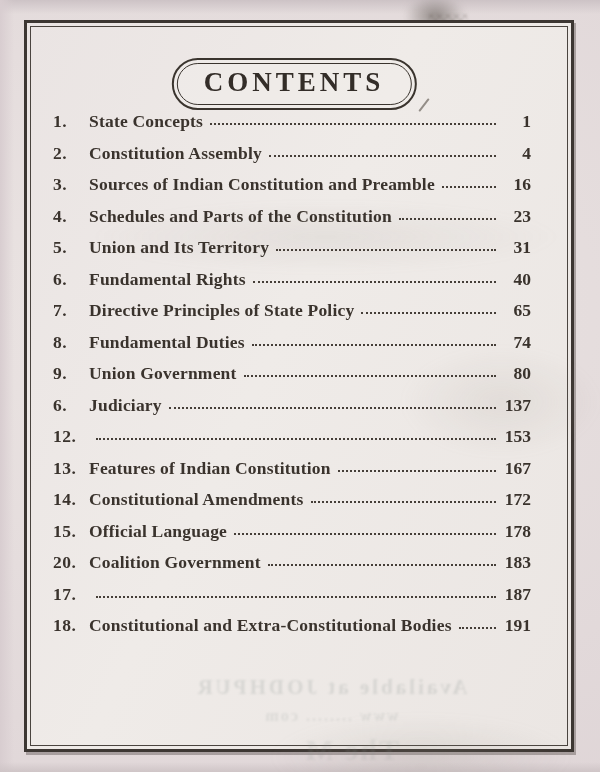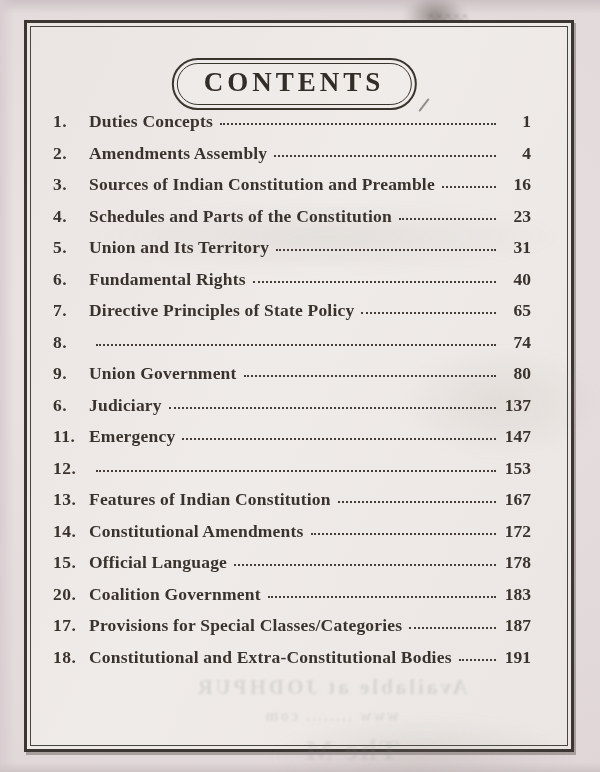--- a/index.html
+++ b/index.html
@@ -182,27 +182,27 @@
         <span class="title-text">CONTENTS</span>
       </div>
     </div>
 
     <div class="scratch"></div>
 
     <div class="toc">
 
       <div class="toc-row">
         <span class="toc-num">1.</span>
-        <span class="toc-title">Duties Concepts</span>
+        <span class="toc-title">State Concepts</span>
         <span class="toc-dots"></span>
         <span class="toc-page">1</span>
       </div>
       <div class="toc-row">
         <span class="toc-num">2.</span>
-        <span class="toc-title">Amendments Assembly</span>
+        <span class="toc-title">Constitution Assembly</span>
         <span class="toc-dots"></span>
         <span class="toc-page">4</span>
       </div>
       <div class="toc-row">
         <span class="toc-num">3.</span>
         <span class="toc-title">Sources of Indian Constitution and Preamble</span>
         <span class="toc-dots"></span>
         <span class="toc-page">16</span>
       </div>
       <div class="toc-row">
@@ -224,42 +224,37 @@
         <span class="toc-page">40</span>
       </div>
       <div class="toc-row">
         <span class="toc-num">7.</span>
         <span class="toc-title">Directive Principles of State Policy</span>
         <span class="toc-dots"></span>
         <span class="toc-page">65</span>
       </div>
       <div class="toc-row">
         <span class="toc-num">8.</span>
+        <span class="toc-title">Fundamental Duties</span>
         <span class="toc-dots"></span>
         <span class="toc-page">74</span>
       </div>
       <div class="toc-row">
         <span class="toc-num">9.</span>
         <span class="toc-title">Union Government</span>
         <span class="toc-dots"></span>
         <span class="toc-page">80</span>
       </div>
       <div class="toc-row">
         <span class="toc-num">6.</span>
         <span class="toc-title">Judiciary</span>
         <span class="toc-dots"></span>
         <span class="toc-page">137</span>
       </div>
       <div class="toc-row">
-        <span class="toc-num">11.</span>
-        <span class="toc-title">Emergency</span>
-        <span class="toc-dots"></span>
-        <span class="toc-page">147</span>
-      </div>
-      <div class="toc-row">
         <span class="toc-num">12.</span>
         <span class="toc-dots"></span>
         <span class="toc-page">153</span>
       </div>
       <div class="toc-row">
         <span class="toc-num">13.</span>
         <span class="toc-title">Features of Indian Constitution</span>
         <span class="toc-dots"></span>
         <span class="toc-page">167</span>
       </div>
@@ -276,21 +271,20 @@
         <span class="toc-page">178</span>
       </div>
       <div class="toc-row">
         <span class="toc-num">20.</span>
         <span class="toc-title">Coalition Government</span>
         <span class="toc-dots"></span>
         <span class="toc-page">183</span>
       </div>
       <div class="toc-row">
         <span class="toc-num">17.</span>
-        <span class="toc-title">Provisions for Special Classes/Categories</span>
         <span class="toc-dots"></span>
         <span class="toc-page">187</span>
       </div>
       <div class="toc-row">
         <span class="toc-num">18.</span>
         <span class="toc-title">Constitutional and Extra-Constitutional Bodies</span>
         <span class="toc-dots"></span>
         <span class="toc-page">191</span>
       </div>
 

